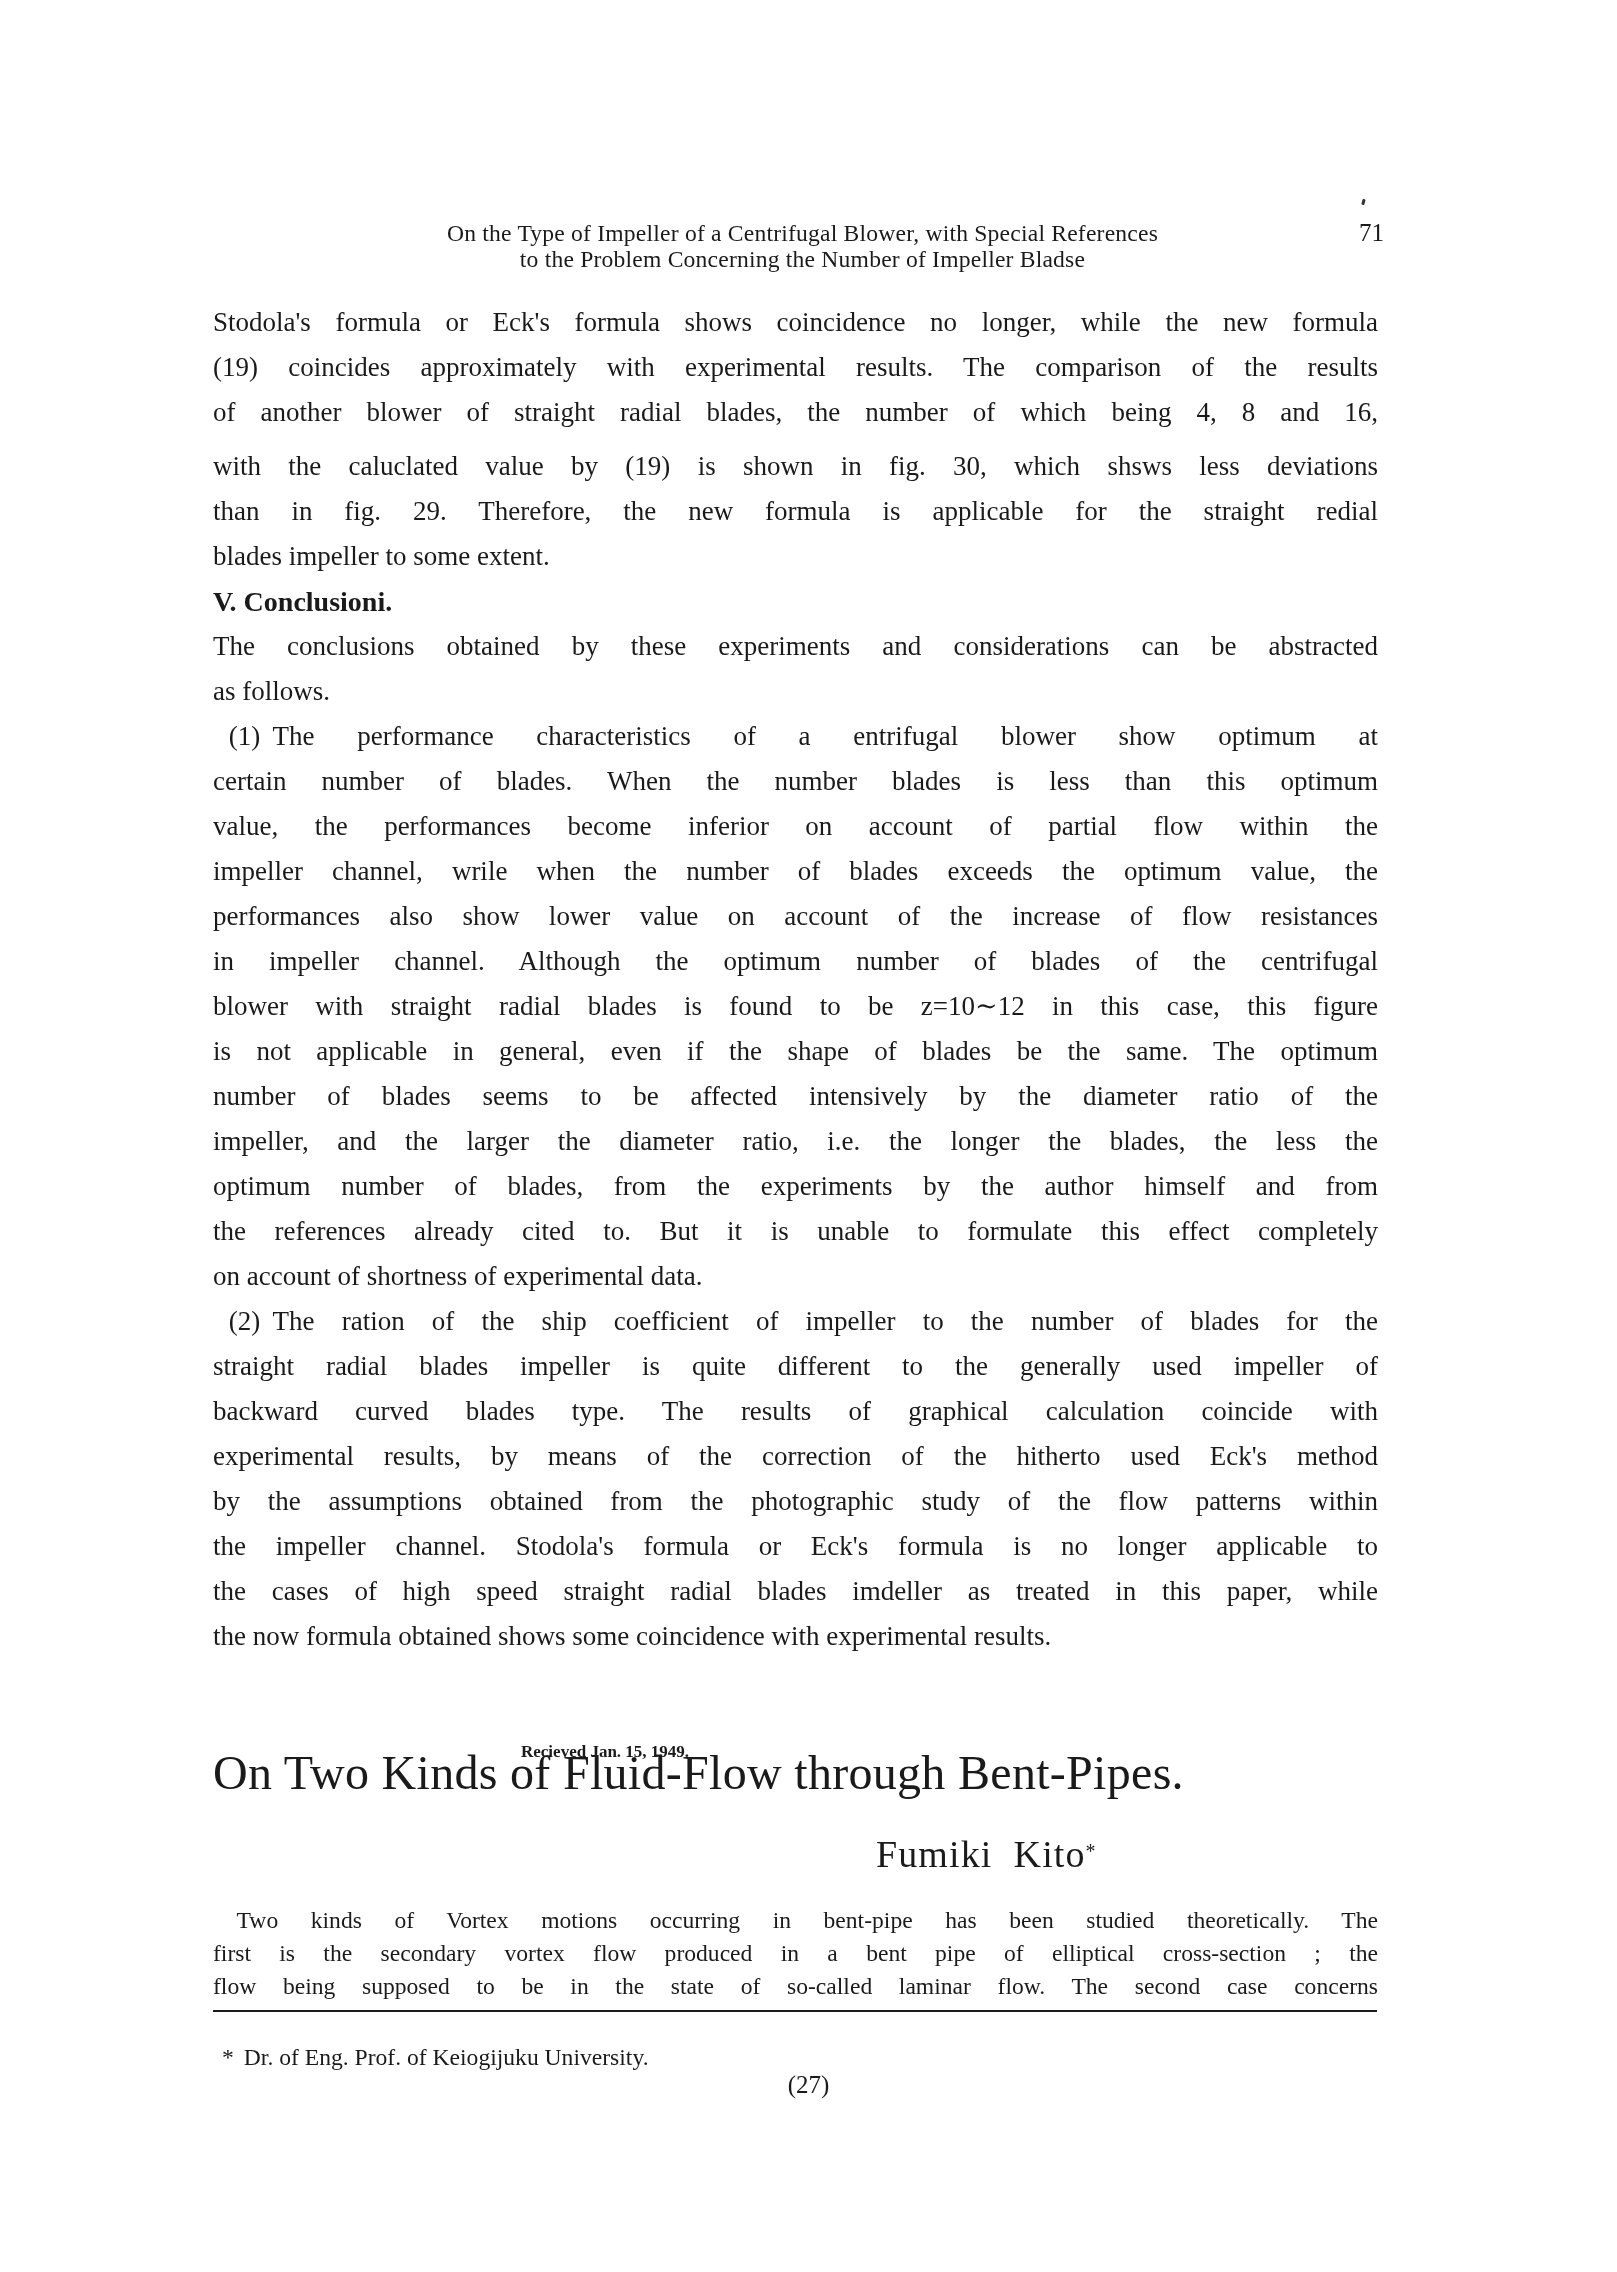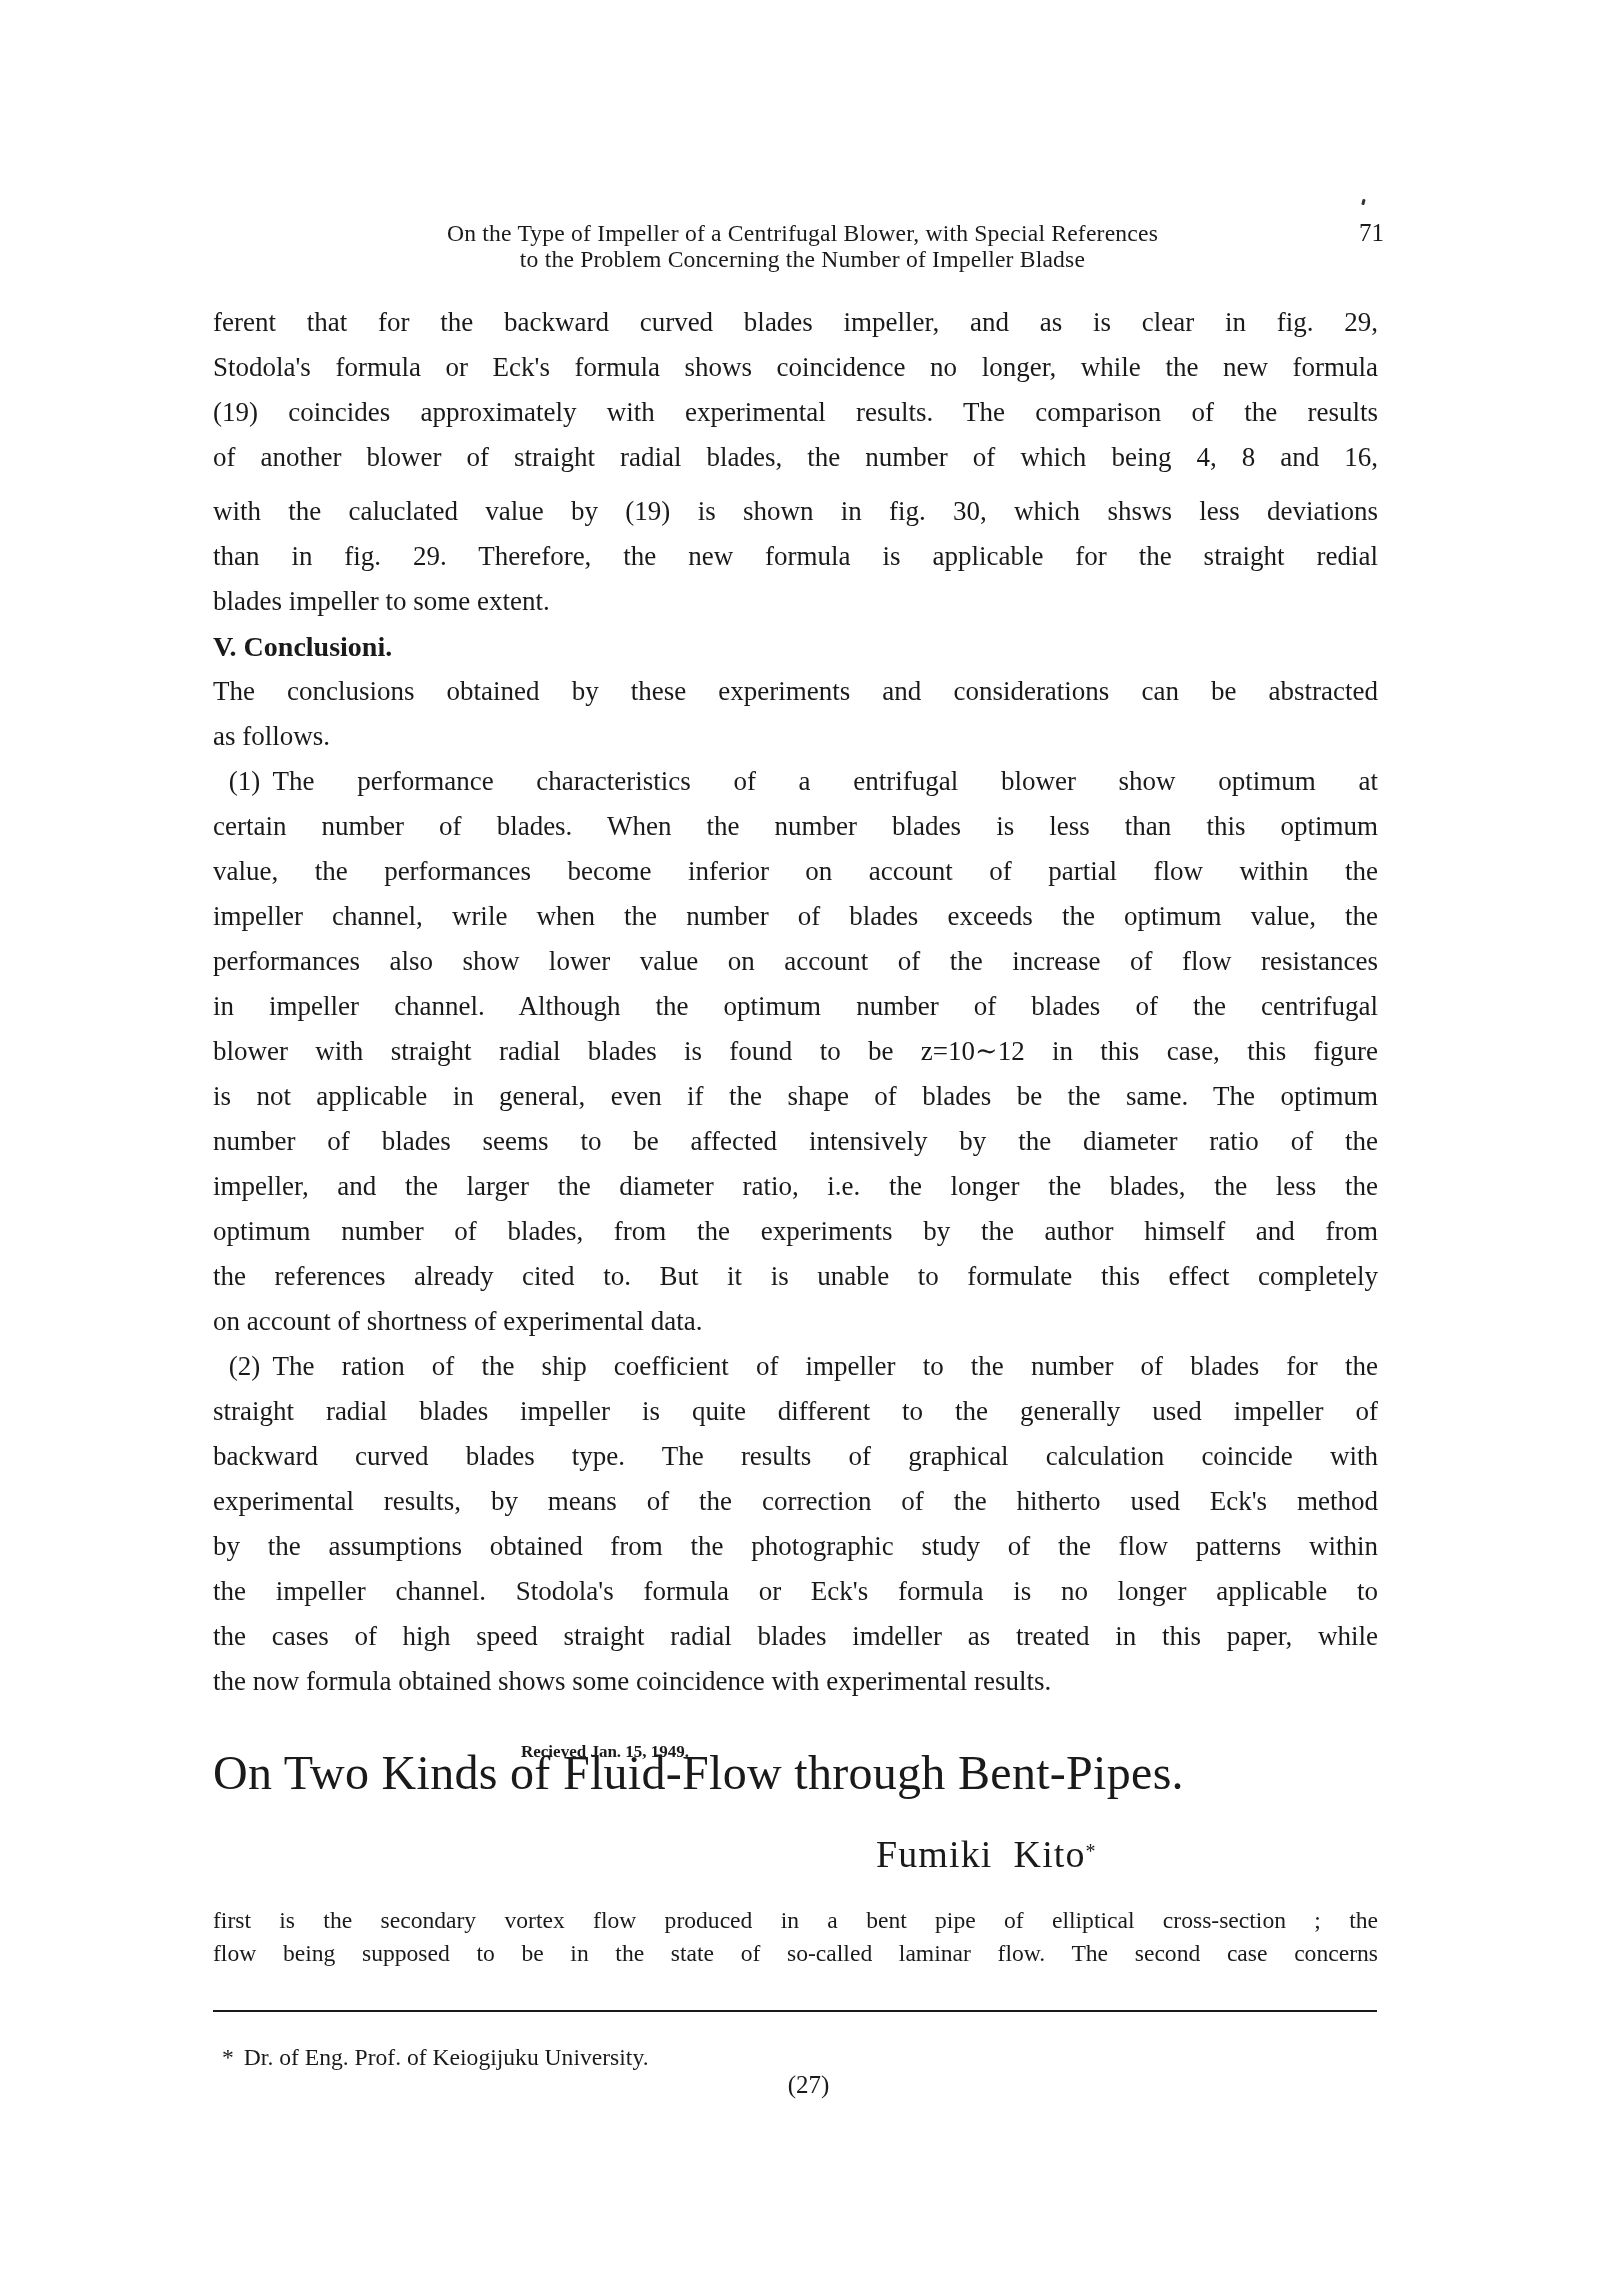--- a/index.html
+++ b/index.html
@@ -152,21 +152,20 @@
   <div class="specks"></div>
 
   <div class="running-head">
     <span class="line">On the Type of Impeller of a Centrifugal Blower, with Special References</span>
     <span class="line">to the Problem Concerning the Number of Impeller Bladse</span>
   </div>
   <div class="page-num-top">71</div>
 
   <div class="body-text">
     <p>
-      <span style="display: block; text-align: justify; text-align-last: justify;">ferent that for the backward curved blades impeller, and as is clear in fig. 29,</span>
       <span style="display: block; text-align: justify; text-align-last: justify;">Stodola's formula or Eck's formula shows coincidence no longer, while the new formula</span>
       <span style="display: block; text-align: justify; text-align-last: justify;">(19) coincides approximately with experimental results.  The comparison of the results</span>
       <span style="display: block; text-align: justify; text-align-last: justify;">of another blower of straight radial blades, the number of which being 4, 8 and 16,</span>
       <span style="display: block; text-align: justify; text-align-last: justify; margin-top: 9px;">with the caluclated value by (19) is shown in fig. 30, which shsws less deviations</span>
       <span style="display: block; text-align: justify; text-align-last: justify;">than in fig. 29.  Therefore, the new formula is applicable for the straight redial</span>
       <span style="display: block; text-align: justify; text-align-last: left;">blades impeller to some extent.</span>
     </p>
     <p class="section-heading">V.  Conclusioni.</p>
     <p>
       <span style="display: block; text-align: justify; text-align-last: justify; padding-left: 0px;">The conclusions obtained by these experiments and considerations can be abstracted</span>
@@ -203,20 +202,21 @@
 
   <div class="article-title">On Two Kinds of Fluid-Flow through Bent-Pipes.</div>
 
   <div class="received">Recieved Jan. 15, 1949.</div>
   <div class="author">
     <span style="white-space:pre;margin-left:46px;">Fumiki  Kito</span><sup>*</sup>
   </div>
 
   <div class="abstract">
     <p>
+      <span style="display: block; text-align: justify; text-align-last: justify; padding-left: 23.6px;">Two kinds of Vortex motions occurring in bent-pipe has been studied theoretically.  The</span>
       <span style="display: block; text-align: justify; text-align-last: justify;">first is the secondary vortex flow produced in a bent pipe of elliptical cross-section ; the</span>
       <span style="display: block; text-align: justify; text-align-last: justify;">flow being supposed to be in the state of so-called laminar flow.  The second case concerns</span>
     </p>
   </div>
 
   <div class="footnote-rule"></div>
   <div class="footnote">
     <span class="star">*</span><span>Dr. of Eng. Prof. of Keiogijuku University.</span>
   </div>
 

